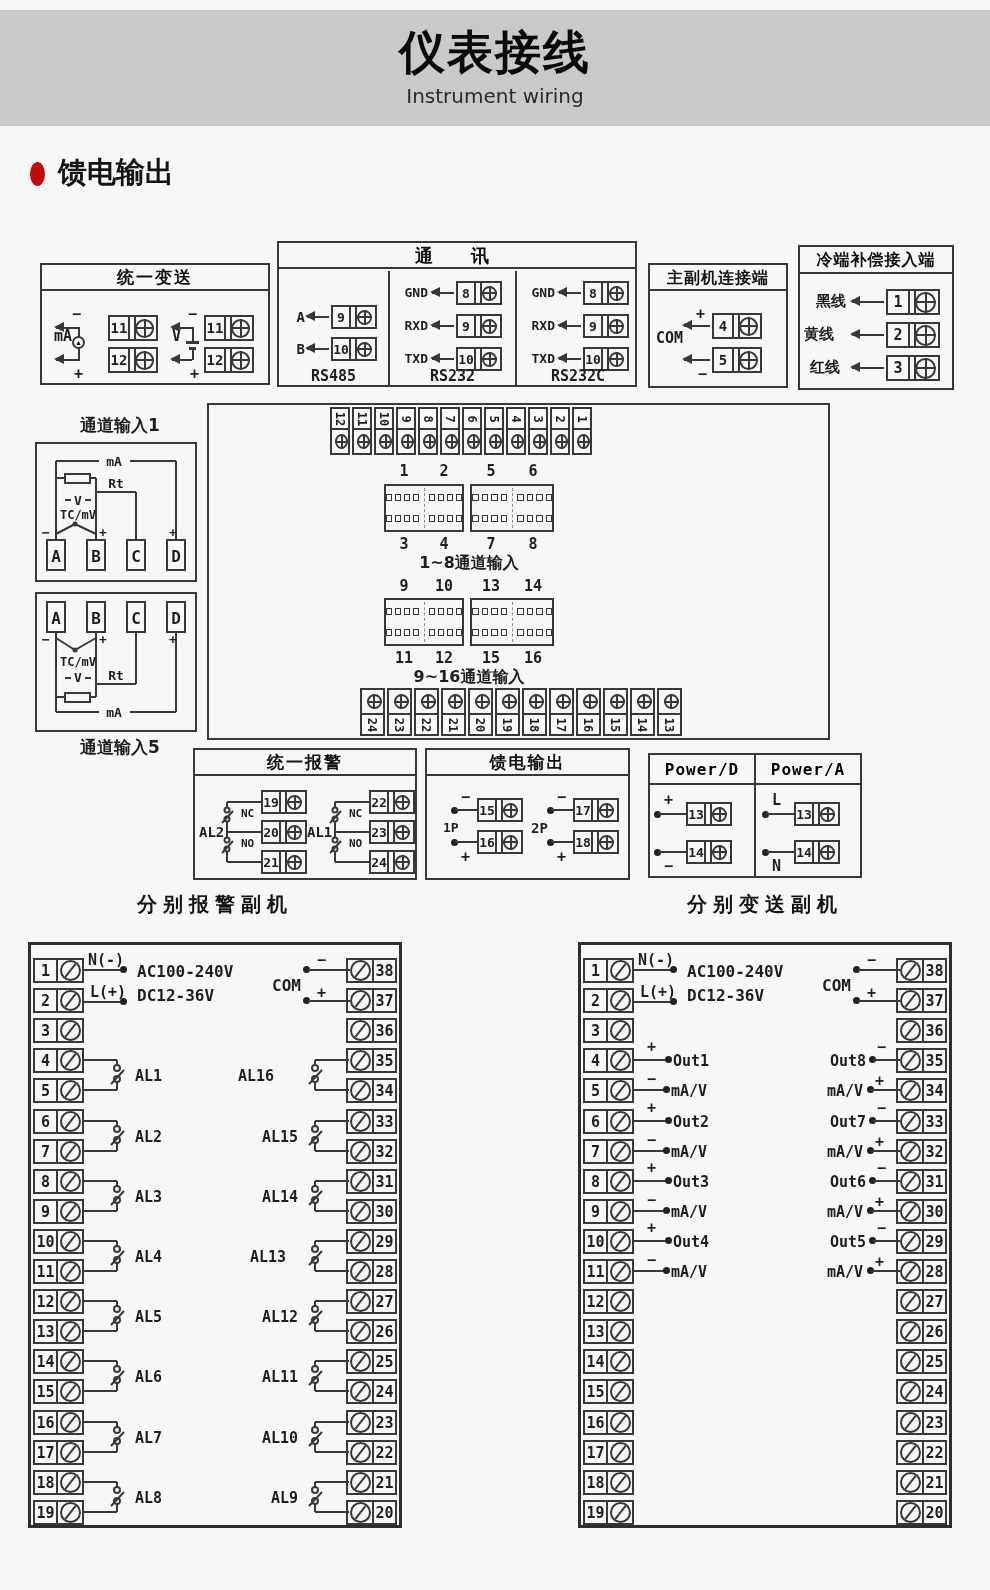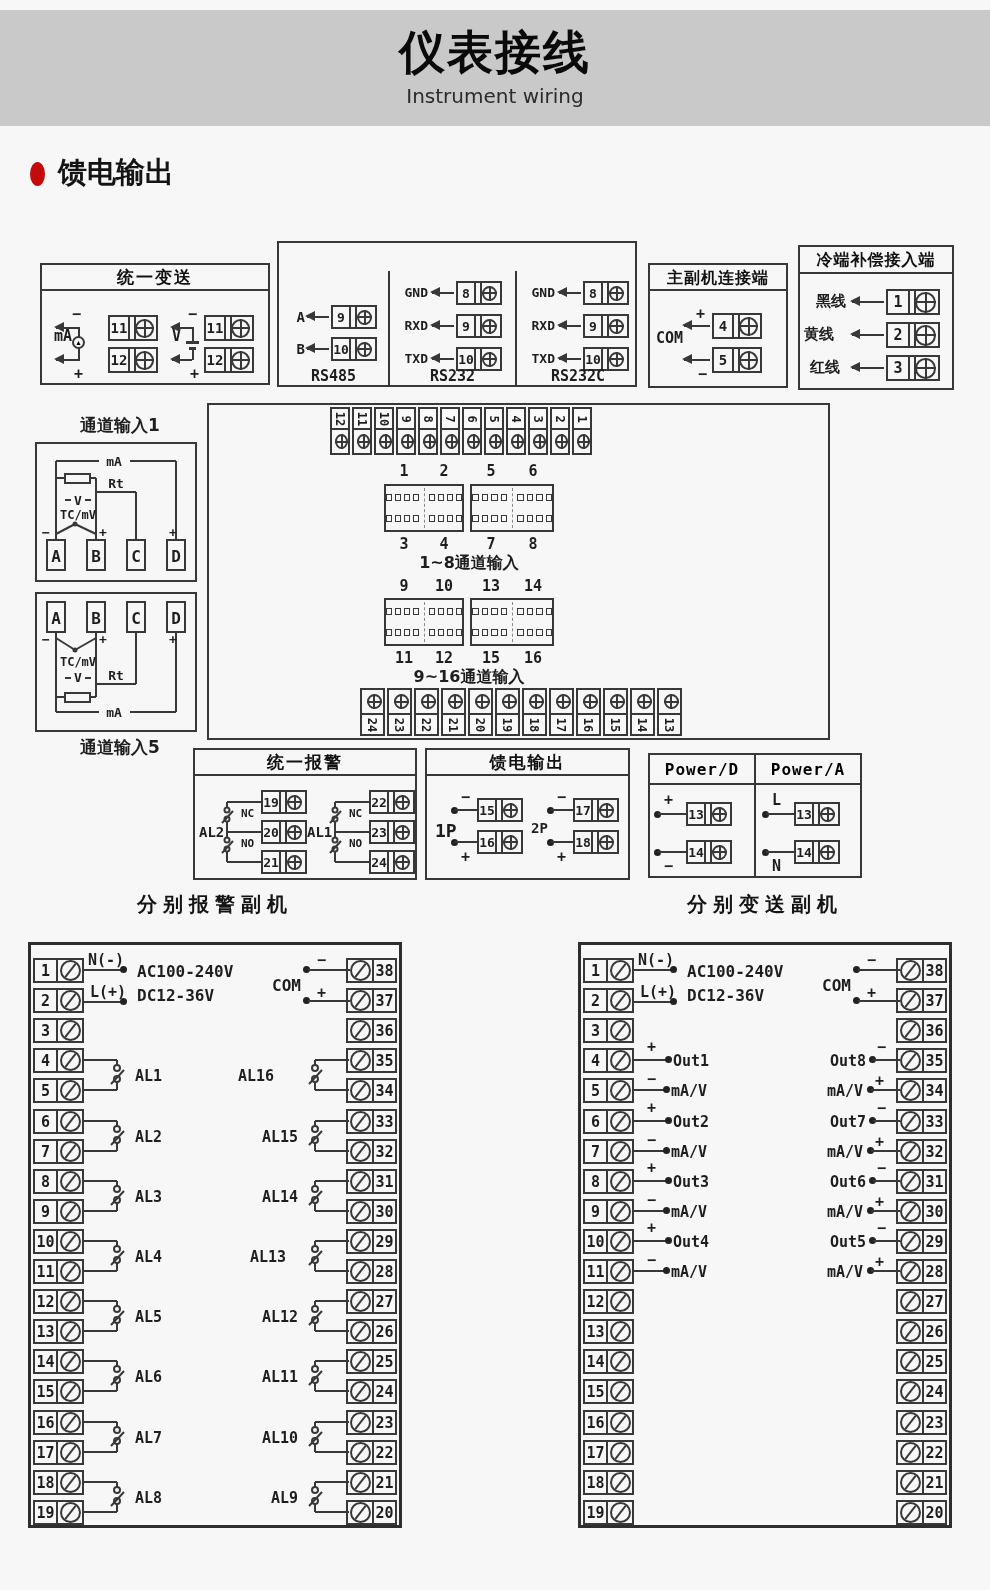--- a/index.html
+++ b/index.html
@@ -112,20 +112,21 @@
       </div>
     <div class="term sm" style="left:162px;top:82px">
         <div class="tnu">12</div>
         <div class="tsc">
           <span class="cx c19"></span>
         </div>
       </div>
   </div>
 
   <div class="box" style="left:277px;top:241px;width:360px;height:146px">
+    <div class="btitle" style="letter-spacing:10px;font-size:18px">通　讯</div>
     <div class="abs" style="left:0;top:28px;width:111px;height:116px;border-right:2px solid var(--ln)">
       <span class="lbl" style="left:2px;top:38px;width:24px;text-align:right;font-size:14px">A</span>
       <div class="arrl" style="left:28px;top:45px;width:22px"></div>
       <div class="term xs" style="left:52px;top:34px">
           <div class="tnu">9</div>
           <div class="tsc">
             <span class="cx c16"></span>
           </div>
         </div>
       <span class="lbl" style="left:2px;top:70px;width:24px;text-align:right;font-size:14px">B</span>
@@ -712,21 +713,21 @@
           <div class="tsc">
             <span class="cx c16"></span>
           </div>
         </div>
     </div>
   </div>
 
   <div class="box" style="left:425px;top:748px;width:205px;height:132px">
     <div class="btitle">馈电输出</div>
     <div class="abs" style="left:8px;top:48px;width:90px;height:80px">
-      <span class="lbl" style="left:0;top:22px;font-size:18px">1P</span>
+      <span class="lbl" style="left:8px;top:22px;font-size:13px">1P</span>
       <span class="lbl" style="left:26px;top:-10px">−</span>
       <div class="dot" style="left:16px;top:9px"></div>
       <div class="hl" style="left:20px;top:11px;width:22px"></div>
       <div class="term xs" style="left:42px;top:0">
           <div class="tnu">15</div>
           <div class="tsc">
             <span class="cx c16"></span>
           </div>
         </div>
       <div class="dot" style="left:16px;top:41px"></div>

